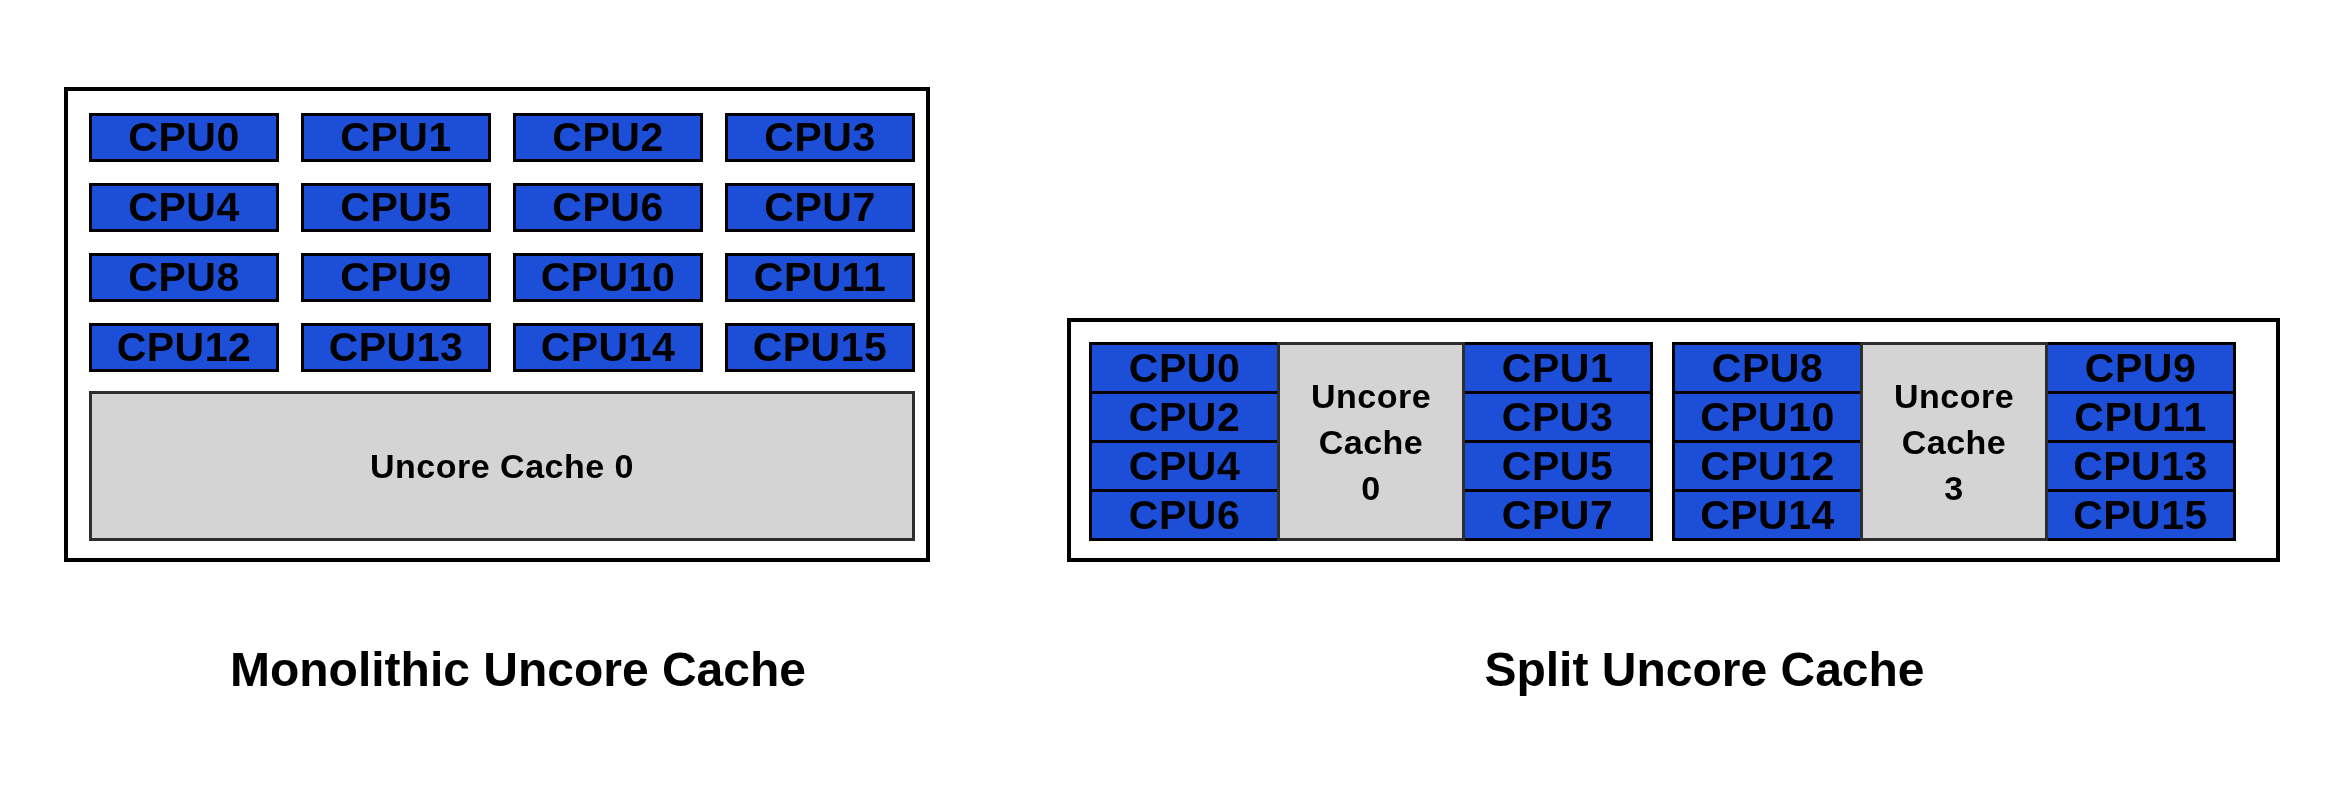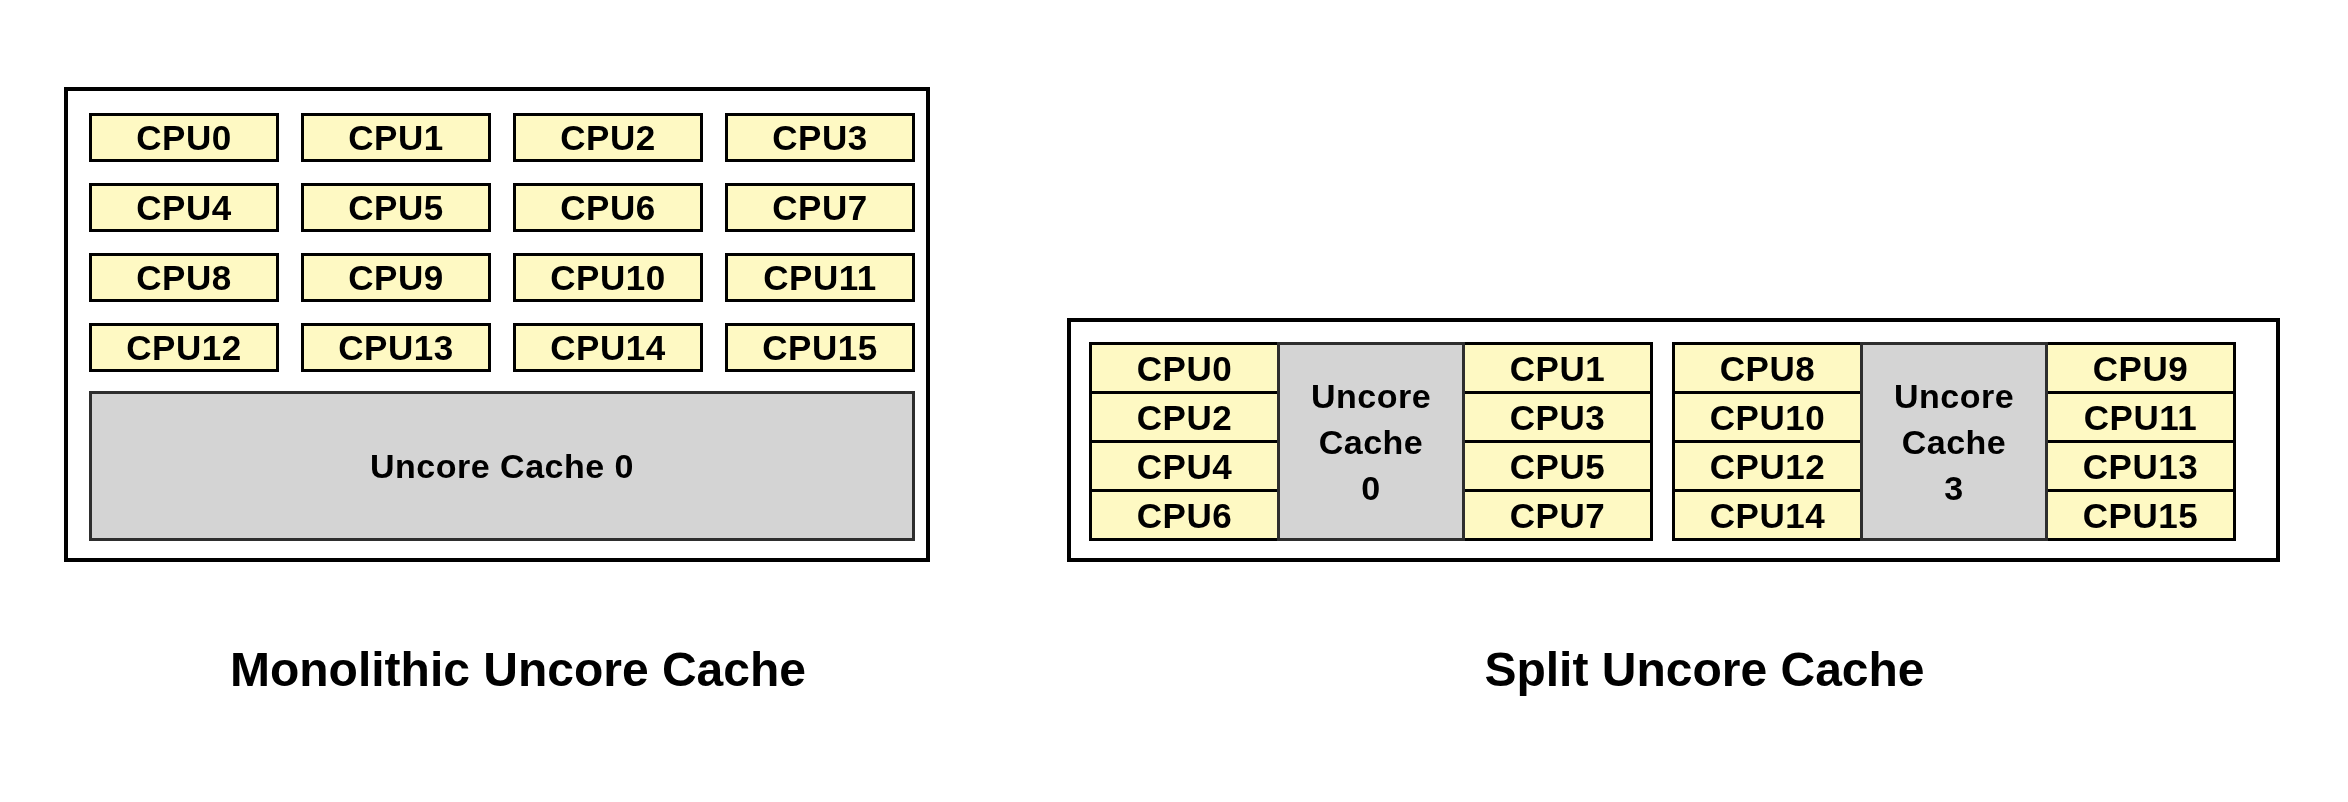--- a/index.html
+++ b/index.html
@@ -39,25 +39,25 @@
     display: grid;
     grid-template-columns: repeat(4, 190px);
     grid-auto-rows: 49px;
     column-gap: 22px;
     row-gap: 21px;
     width: 826px;
   }
   .cpu-box {
     box-sizing: border-box;
     border: 3px solid var(--line, #000000);
-    background: #fef9c3;
+    background: #1d4ed8;
     display: flex;
     align-items: center;
     justify-content: center;
-    font-size: 35px;
+    font-size: 41px;
     letter-spacing: 0.5px;
     line-height: 1;
     white-space: nowrap;
   }
   .mono-cache {
     margin-top: 19px;
     width: 826px;
     height: 150px;
     box-sizing: border-box;
     border: 3px solid #2e2e2e;

